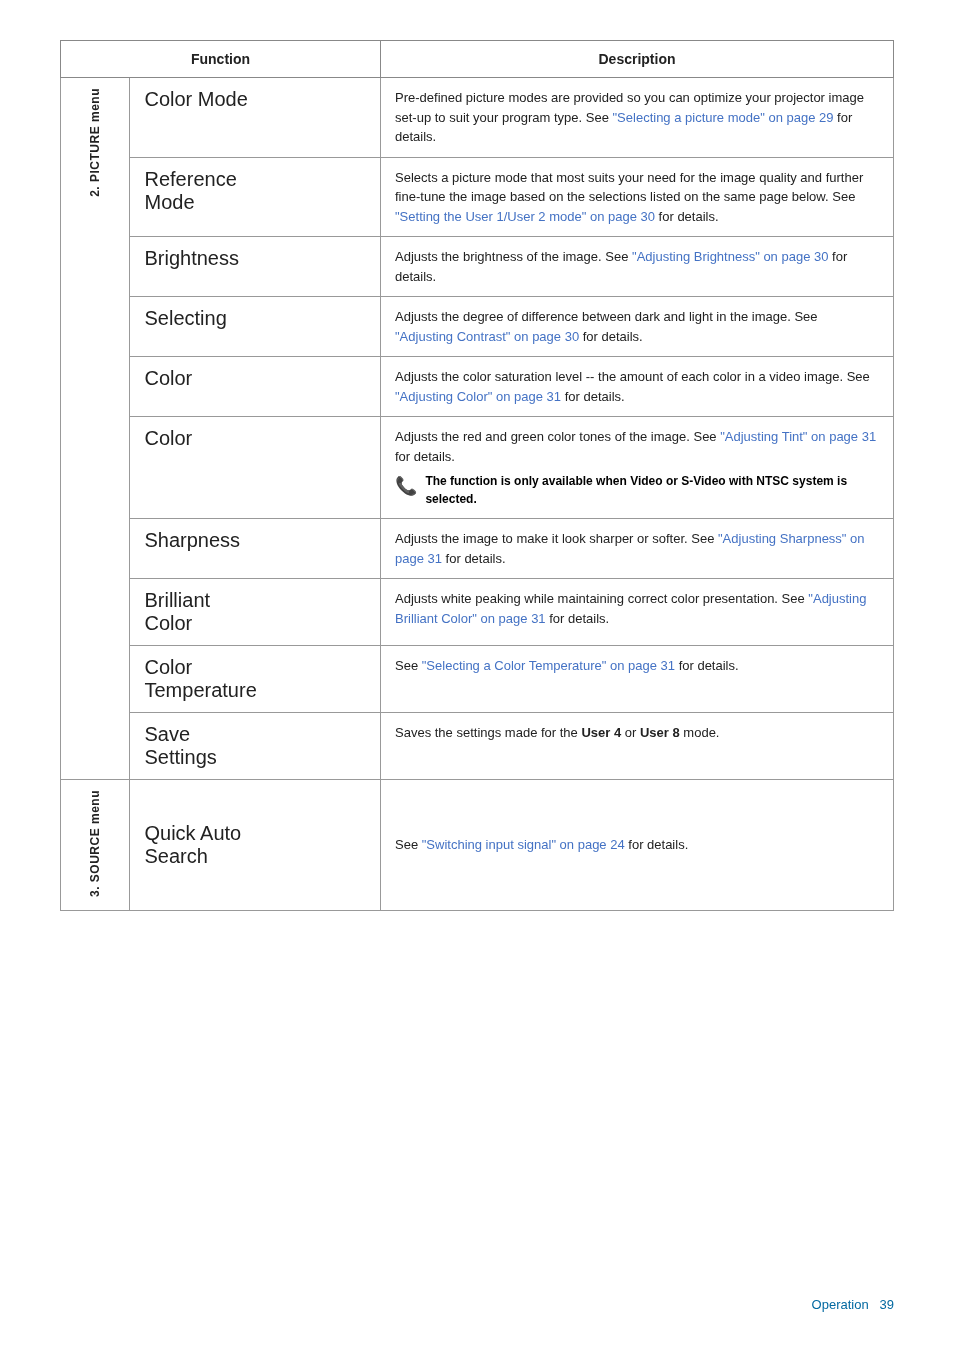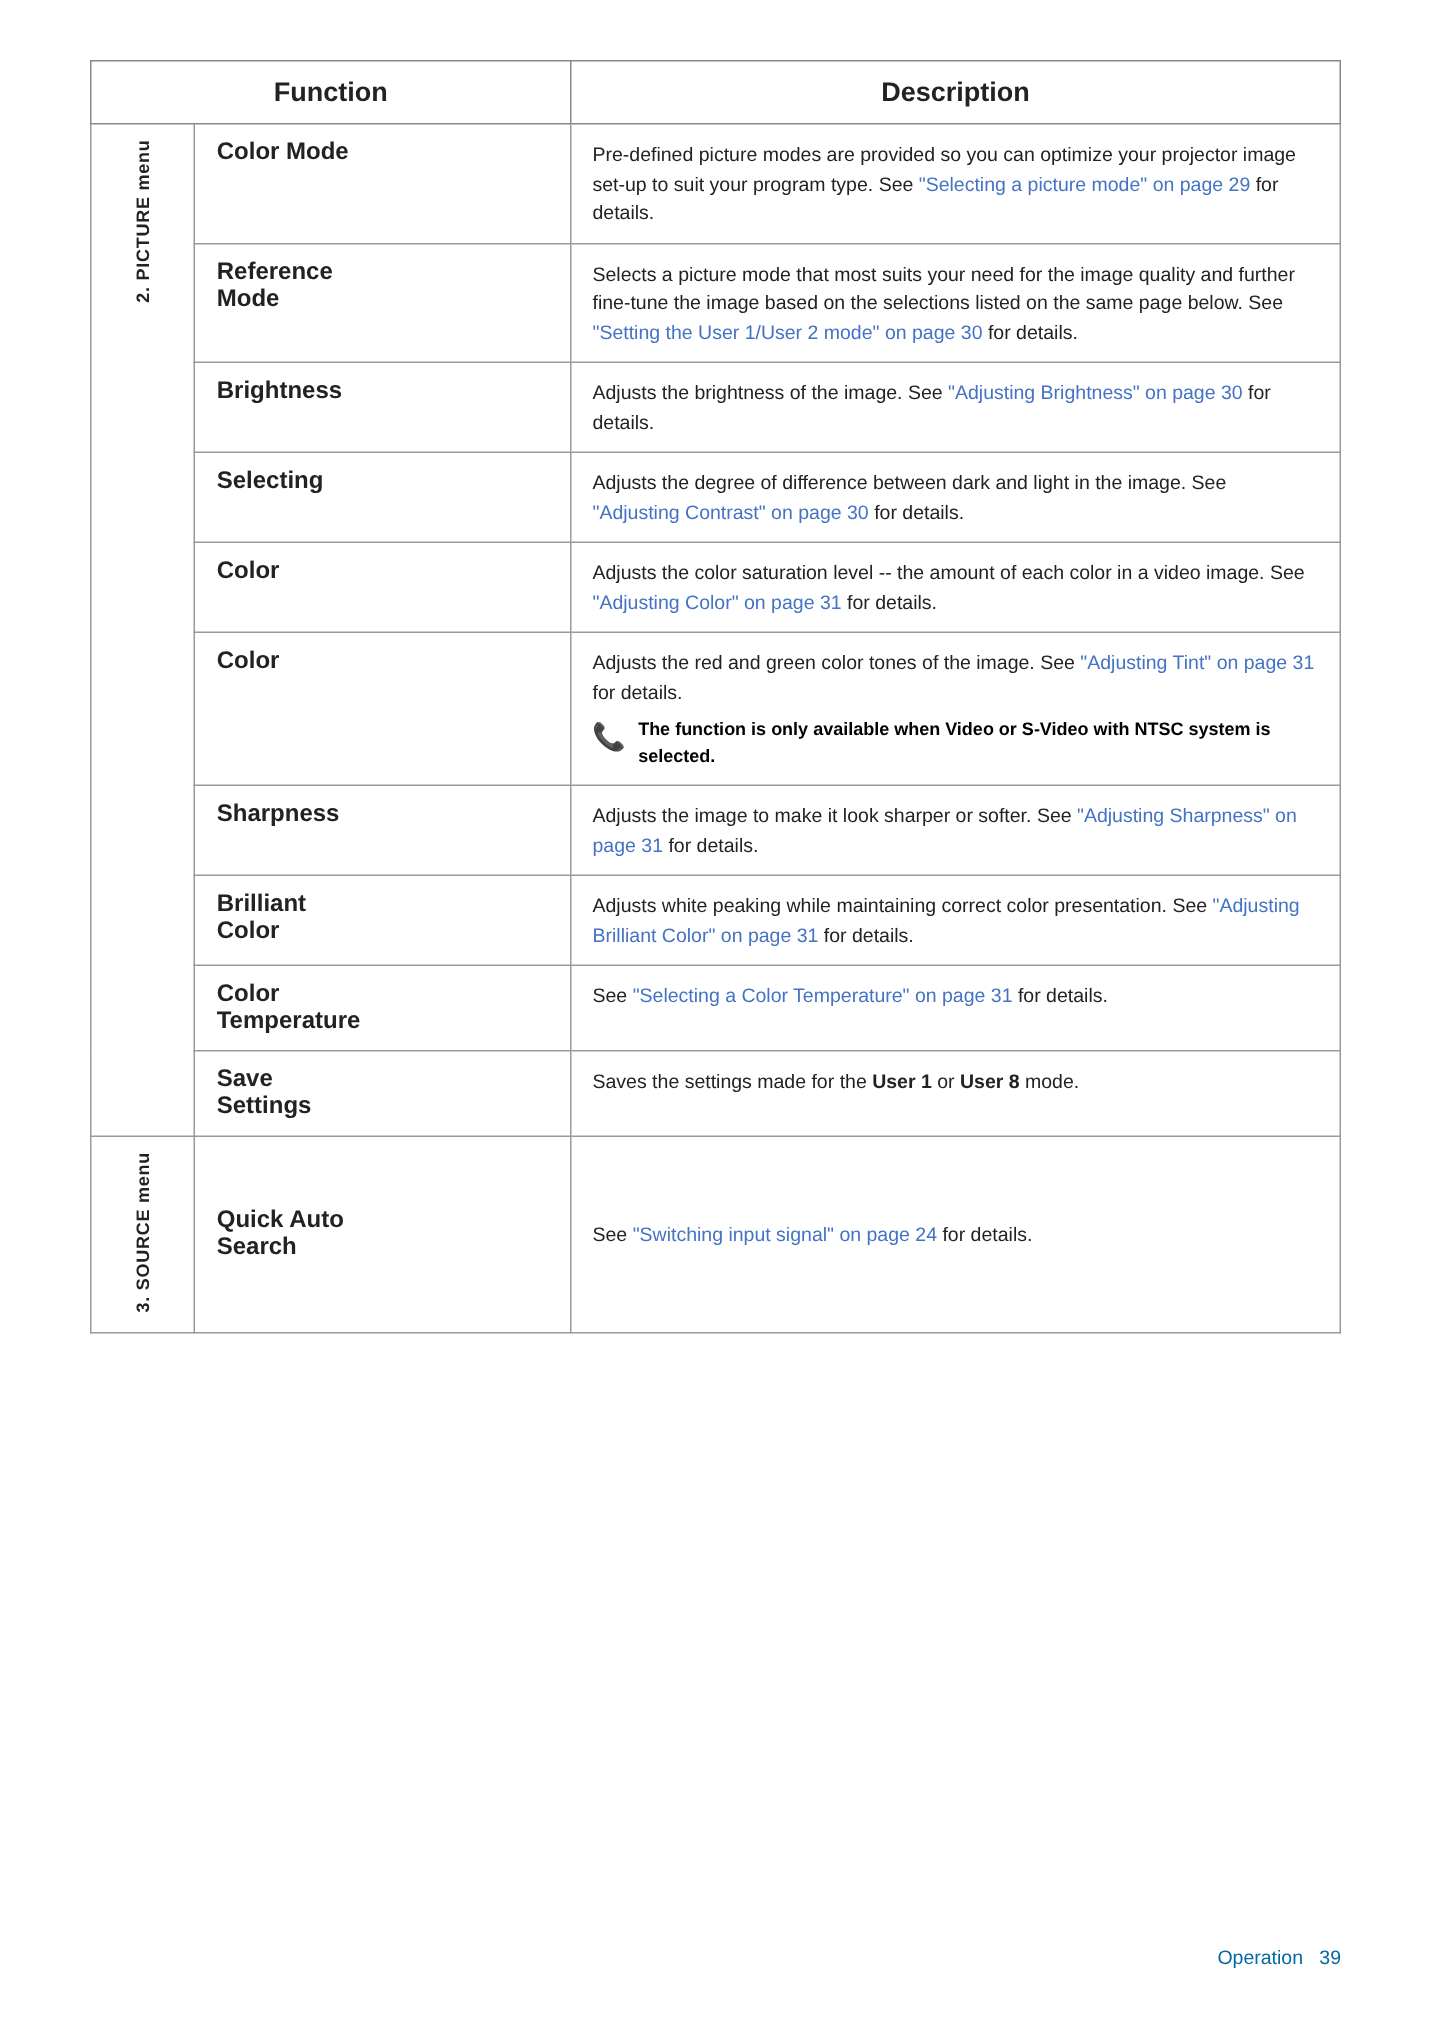--- a/index.html
+++ b/index.html
@@ -21,21 +21,21 @@
     .main-table {
       width: 100%;
       border-collapse: collapse;
       border: 1.5px solid #888;
     }
 
     
     .header-row th {
       border: 1.5px solid #888;
       padding: 10px 20px;
-      font-size: 18px;
+      font-size: 14px;
       font-weight: bold;
       text-align: center;
       background: #fff;
     }
 
     .header-row th:first-child {
       width: 320px;
     }
 
     
@@ -59,22 +59,22 @@
       transform: rotate(180deg);
       font-size: 12px;
       font-weight: bold;
       white-space: nowrap;
       letter-spacing: 0.5px;
     }
 
     
     .function-cell {
       width: 155px;
-      font-weight: bold;
-      font-size: 16px;
+      font-weight: normal;
+      font-size: 20px;
       vertical-align: middle;
       padding: 10px 14px;
     }
 
     
     .description-cell {
       font-size: 13px;
       line-height: 1.5;
       color: #222;
     }
@@ -196,21 +196,21 @@
       <tr>
         <td class="function-cell">Color<br>Temperature</td>
         <td class="description-cell">
           See <a class="link-text">"Selecting a Color Temperature" on page 31</a> for details.
         </td>
       </tr>
 
       <tr>
         <td class="function-cell">Save<br>Settings</td>
         <td class="description-cell">
-          Saves the settings made for the <span class="bold-inline">User 1</span> or <span class="bold-inline">User 8</span> mode.
+          Saves the settings made for the <span class="bold-inline">User 4</span> or <span class="bold-inline">User 8</span> mode.
         </td>
       </tr>
 
       <tr>
         <td class="sidebar-cell" rowspan="1" style="height: 110px;">
           <span class="sidebar-label">3. SOURCE menu</span>
         </td>
         <td class="function-cell" style="vertical-align: middle;">Quick Auto<br>Search</td>
         <td class="description-cell" style="vertical-align: middle;">
           See <a class="link-text">"Switching input signal" on page 24</a> for details.

